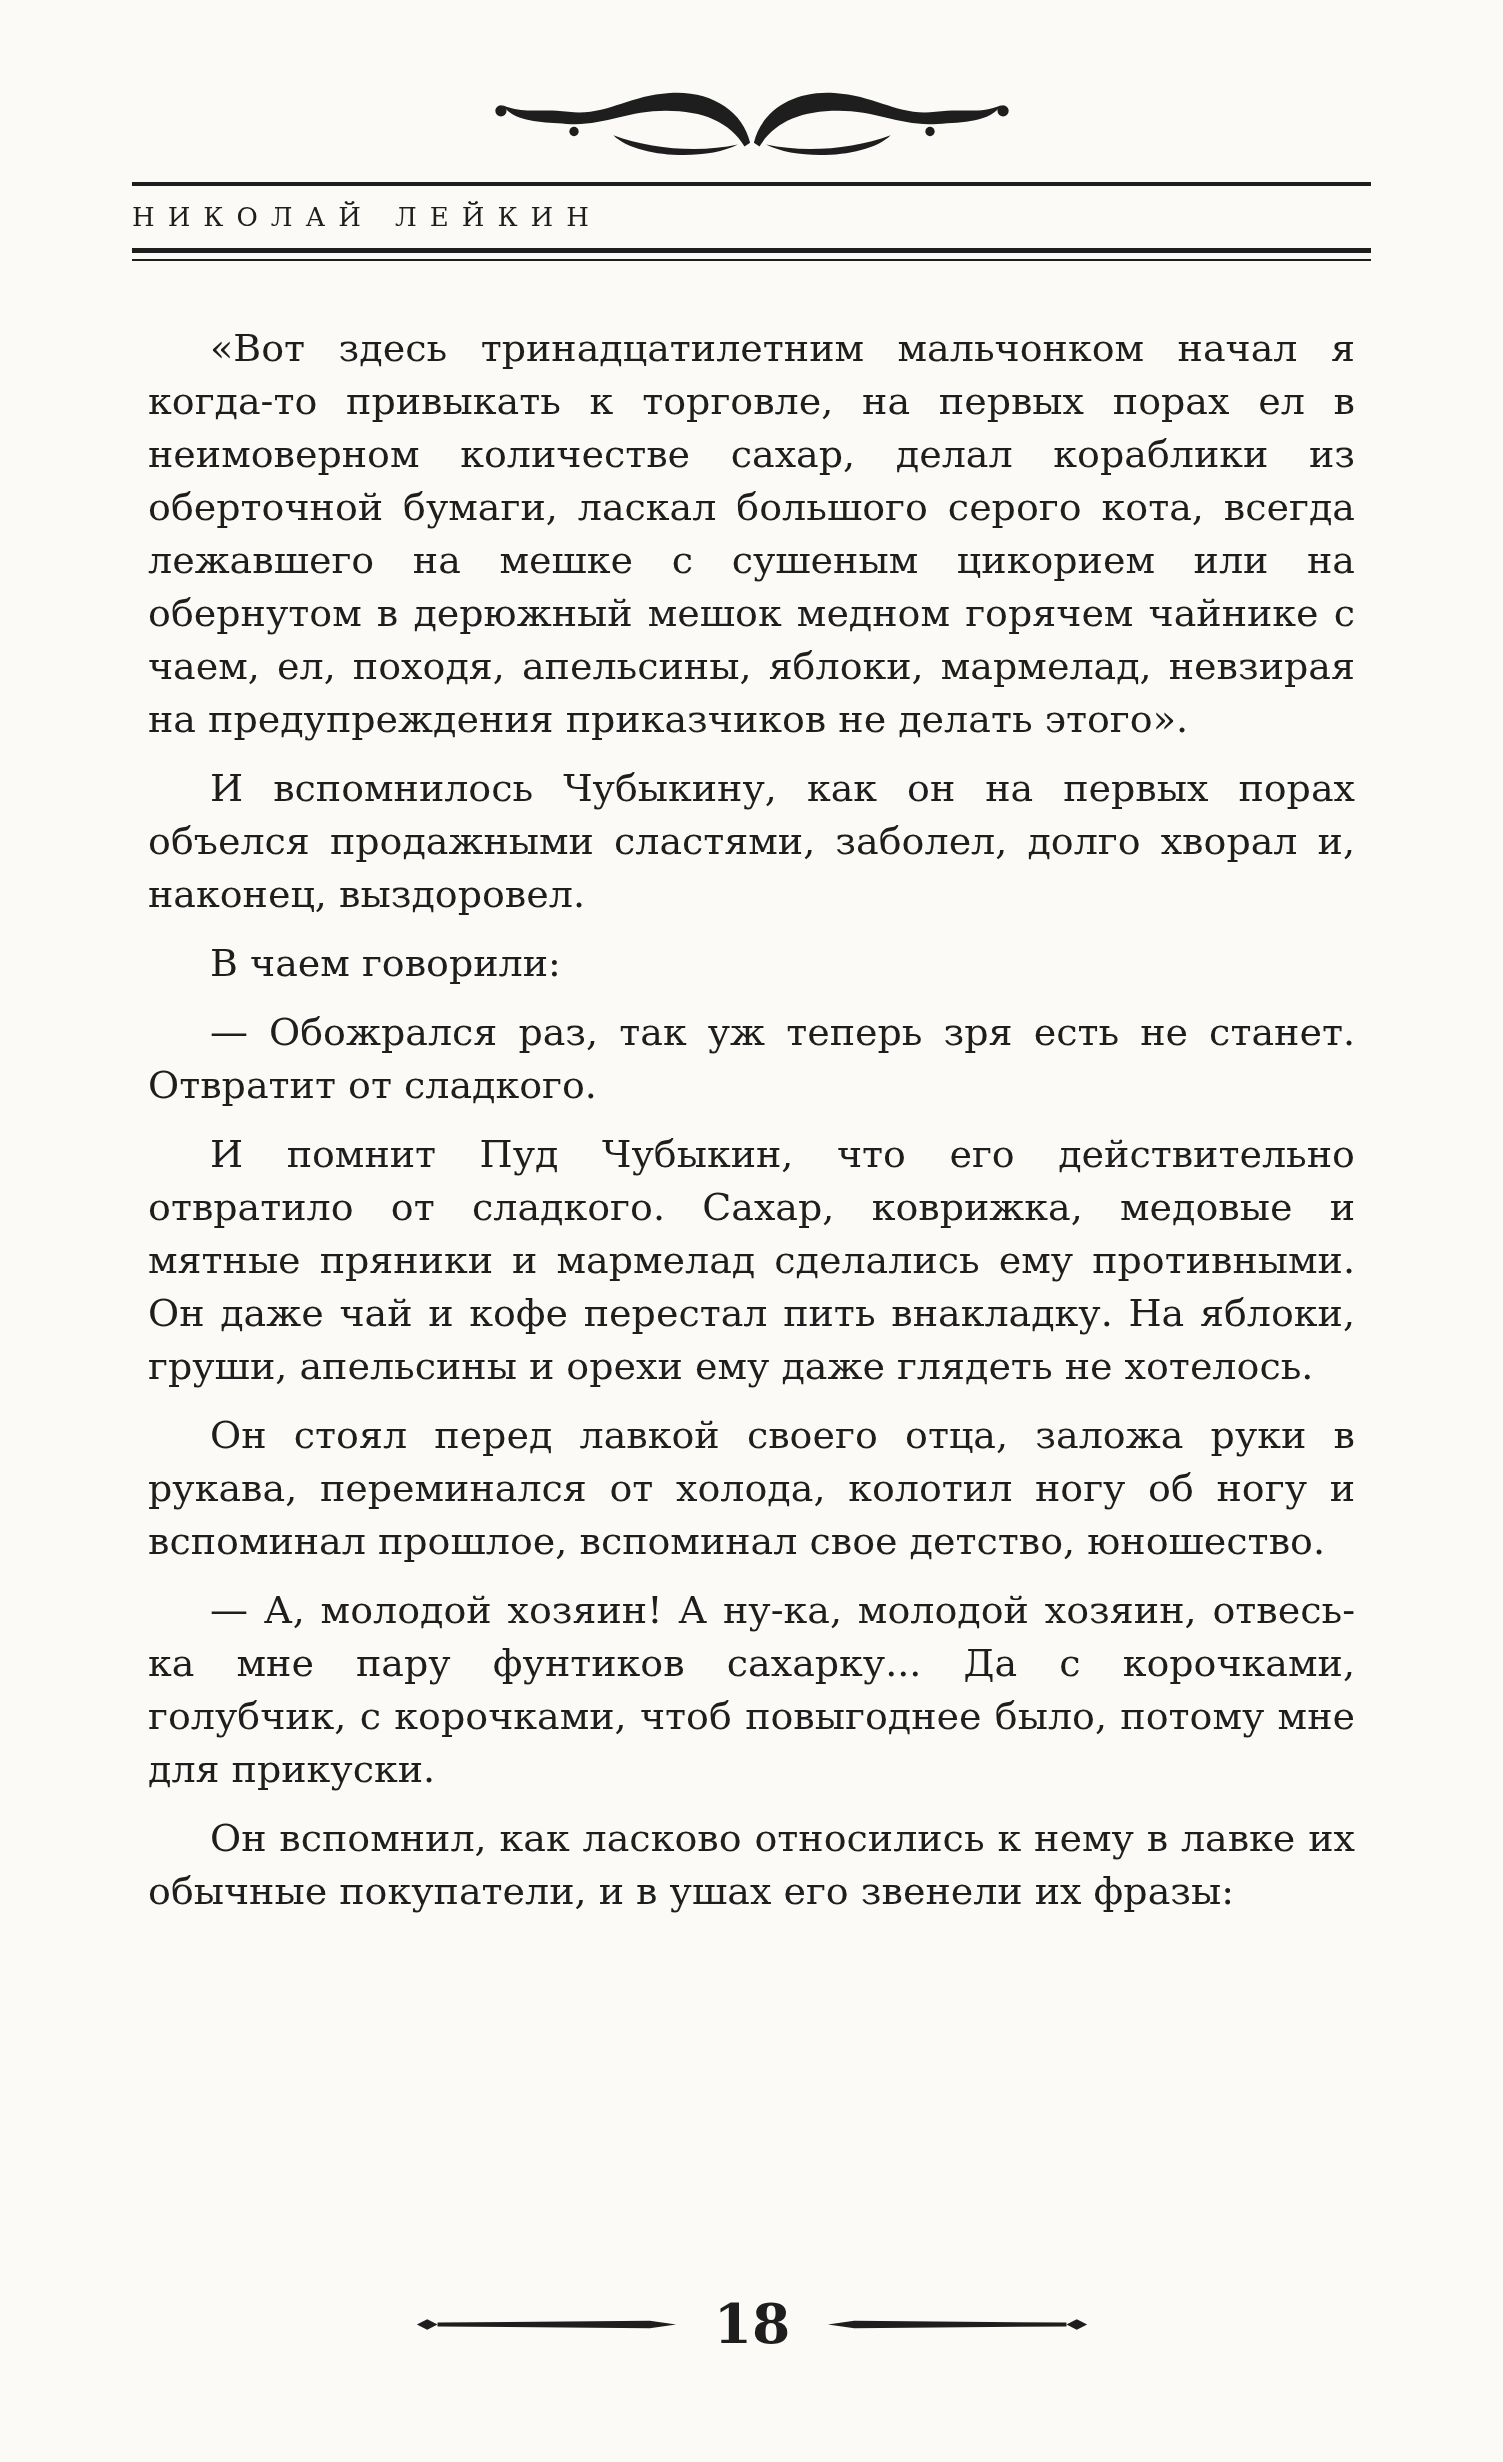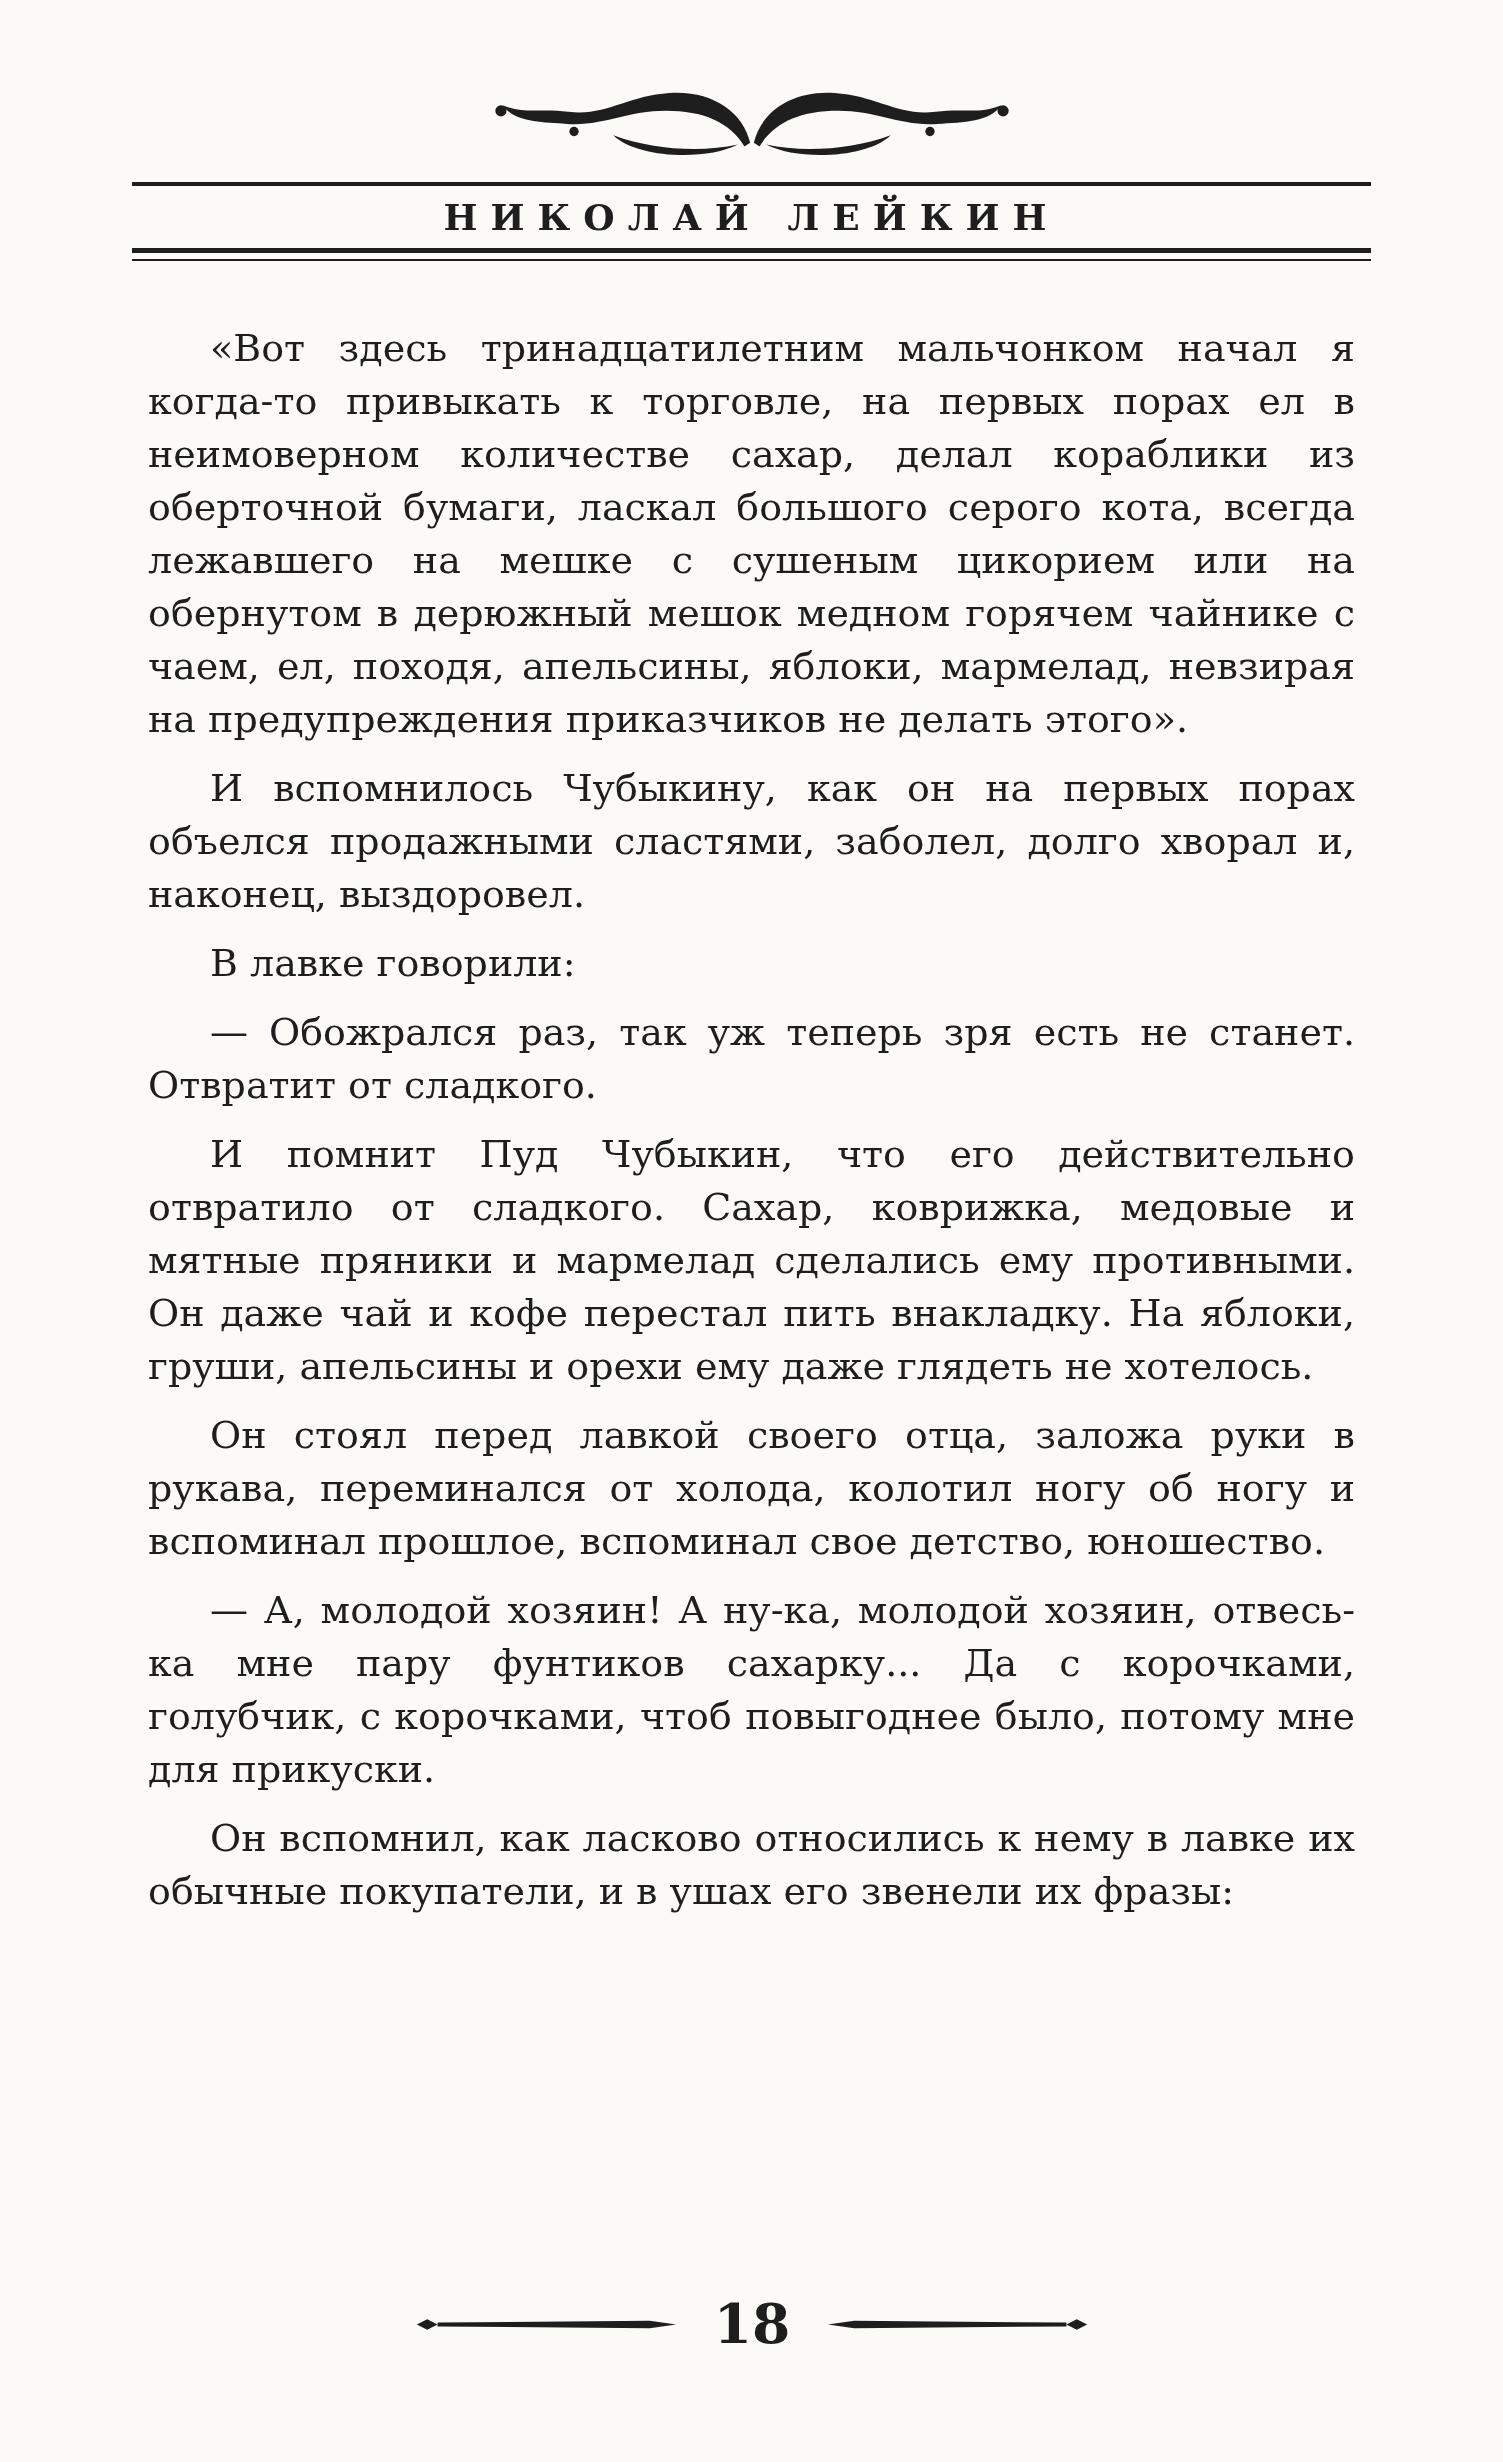--- a/index.html
+++ b/index.html
@@ -23,23 +23,22 @@
     color:var(--ink);
   }
 
   
   .header-band{
     position:absolute;top:182px;left:132px;right:133px;
   }
   .rule{background:var(--ink);}
   .rule-top{height:3.8px;}
   .author{
-    text-align:center;
-    font-weight:bold;
-    font-size:36px;
+    font-weight:normal;
+    font-size:26px;
     letter-spacing:13px;
     margin:7.5px 0 5.6px 0;
     line-height:49px;
     white-space:nowrap;
   }
   .rule-bottom-thick{height:5.6px;}
   .rule-bottom-thin{height:1.9px;margin-top:5.6px;}
 
   
   .body-text{
@@ -84,21 +83,21 @@
   <div class="header-band">
     <div class="rule rule-top"></div>
     <div class="author">НИКОЛАЙ ЛЕЙКИН</div>
     <div class="rule rule-bottom-thick"></div>
     <div class="rule rule-bottom-thin"></div>
   </div>
 
   <div class="body-text">
     <p>«Вот здесь тринадцатилетним мальчонком начал я когда-то привыкать к торговле, на первых порах ел в неимоверном количестве сахар, делал кораблики из оберточной бумаги, ласкал большого серого кота, всегда лежавшего на мешке с сушеным цикорием или на обернутом в дерюжный мешок медном горячем чайнике с чаем, ел, походя, апельсины, яблоки, мармелад, невзирая на предупреждения приказчиков не делать этого».</p>
     <p>И вспомнилось Чубыкину, как он на первых порах объелся продажными сластями, заболел, долго хворал и, наконец, выздоровел.</p>
-    <p>В лавке говорили:</p>
+    <p>В чаем говорили:</p>
     <p>— Обожрался раз, так уж теперь зря есть не станет. Отвратит от сладкого.</p>
     <p>И помнит Пуд Чубыкин, что его действительно отвратило от сладкого. Сахар, коврижка, медовые и мятные пряники и мармелад сделались ему противными. Он даже чай и кофе перестал пить внакладку. На яблоки, груши, апельсины и орехи ему даже глядеть не хотелось.</p>
     <p>Он стоял перед лавкой своего отца, заложа руки в рукава, переминался от холода, колотил ногу об ногу и вспоминал прошлое, вспоминал свое детство, юношество.</p>
     <p>— А, молодой хозяин! А ну-ка, молодой хозяин, отвесь-ка мне пару фунтиков сахарку... Да с корочками, голубчик, с корочками, чтоб повыгоднее было, потому мне для прикуски.</p>
     <p>Он вспомнил, как ласково относились к нему в лавке их обычные покупатели, и в ушах его звенели их фразы:</p>
   </div>
 
   <div class="footer">
     <svg class="footer-rule" width="263" height="17" viewBox="0 0 280 18" aria-hidden="true" fill="currentColor">
       <polygon points="2,9 13,3.5 24,9 13,14.5"></polygon>

